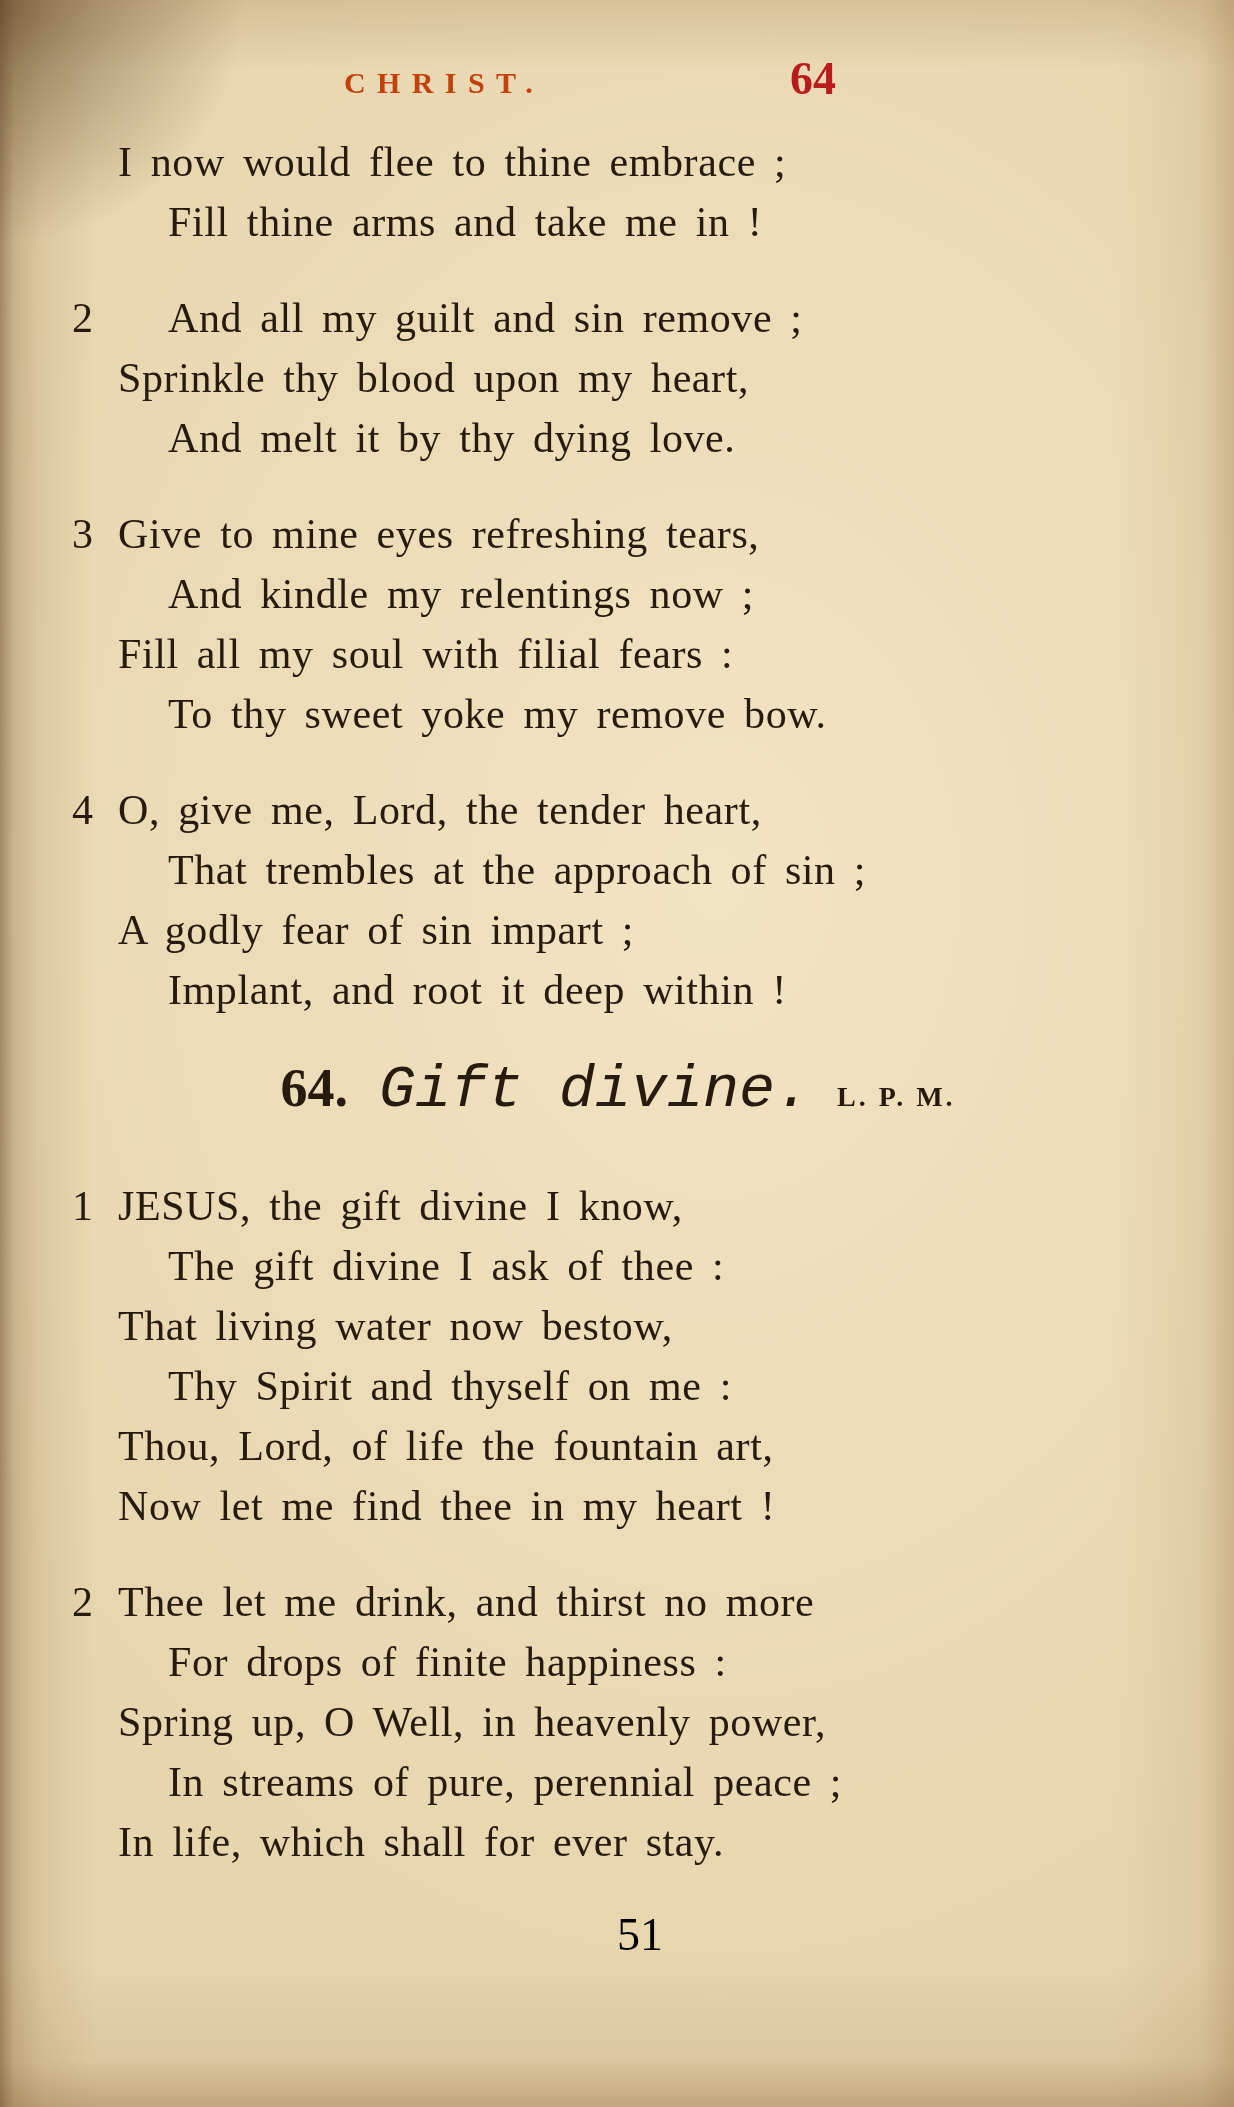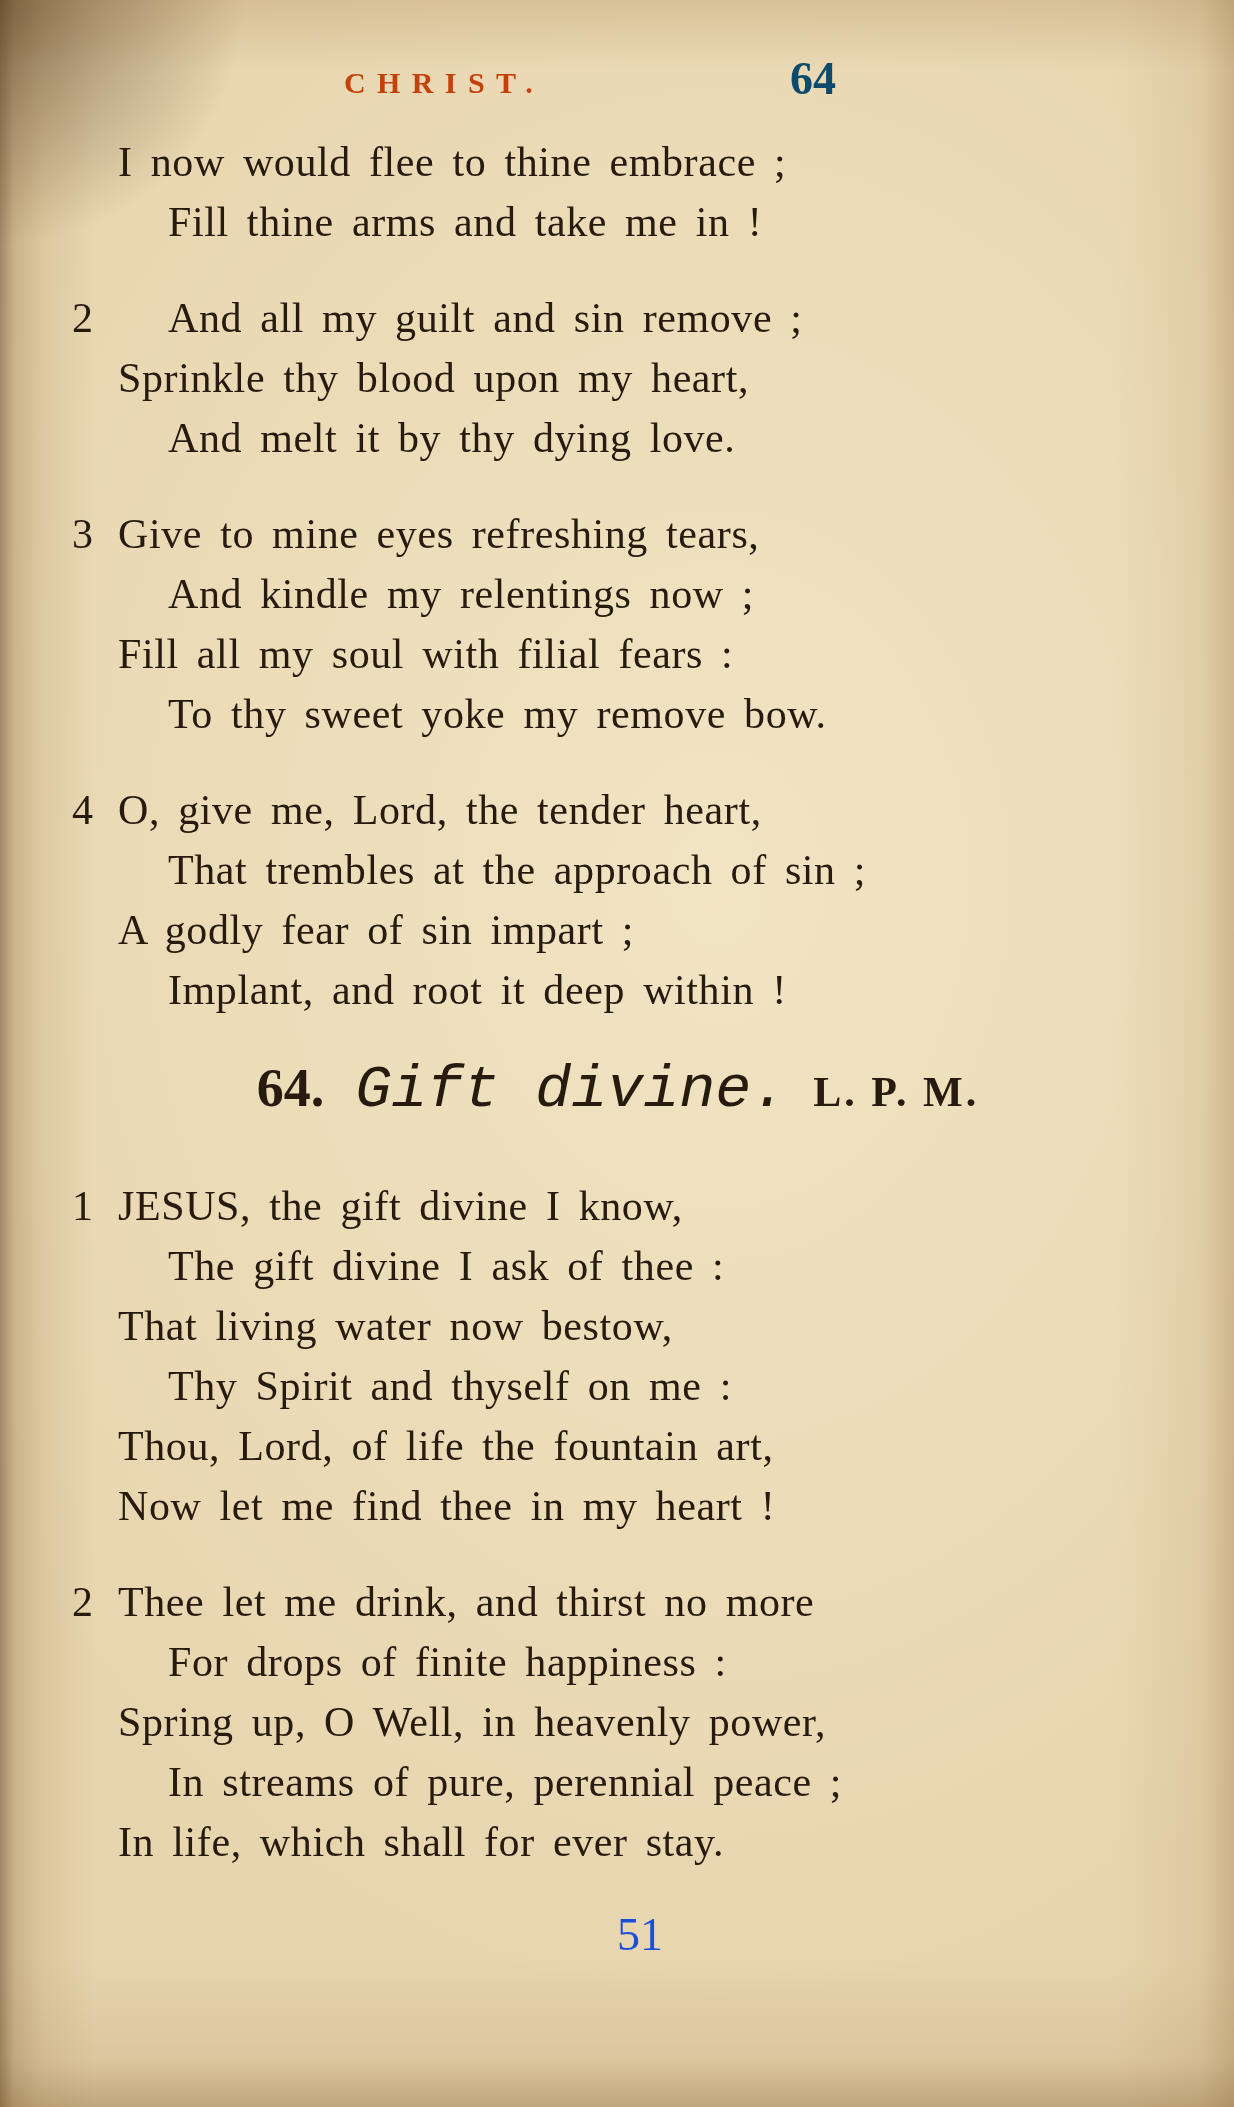--- a/index.html
+++ b/index.html
@@ -44,21 +44,21 @@
     font-weight: bold;
     letter-spacing: 0.38em;
     color: #c2410c;
   }
   .page-number-top {
     position: absolute;
     left: 718px;
     top: 0;
     font-size: 46px;
     font-weight: bold;
-    color: #0c4a6e;
+    color: #b91c1c;
   }
 
   
   .verse {
     position: relative;
     padding-left: 46px;
     margin-bottom: 36px;
     font-size: 42px;
     line-height: 60px;
     letter-spacing: 0.6px;
@@ -86,34 +86,34 @@
     font-weight: bold;
     margin-right: 31px;
   }
   .hymn-title {
     font-size: 60px;
     font-style: italic;
     margin-right: 26px;
     font-family: Liberation Mono, monospace;
   }
   .hymn-meter {
-    font-size: 42px;
+    font-size: 28px;
     font-weight: bold;
     letter-spacing: 3px;
   }
 
   
   .page-footer {
     margin-top: 2px;
   }
   .page-number-bottom {
     display: inline-block;
     margin-left: 545px;
     font-size: 46px;
-    color: #1d4ed8;
+    color: #000000;
   }
 </style>
 </head>
 <body>
 
 <div class="page">
 
   <header class="page-header">
     <span class="running-title">CHRIST.</span>
     <span class="page-number-top">64</span>

